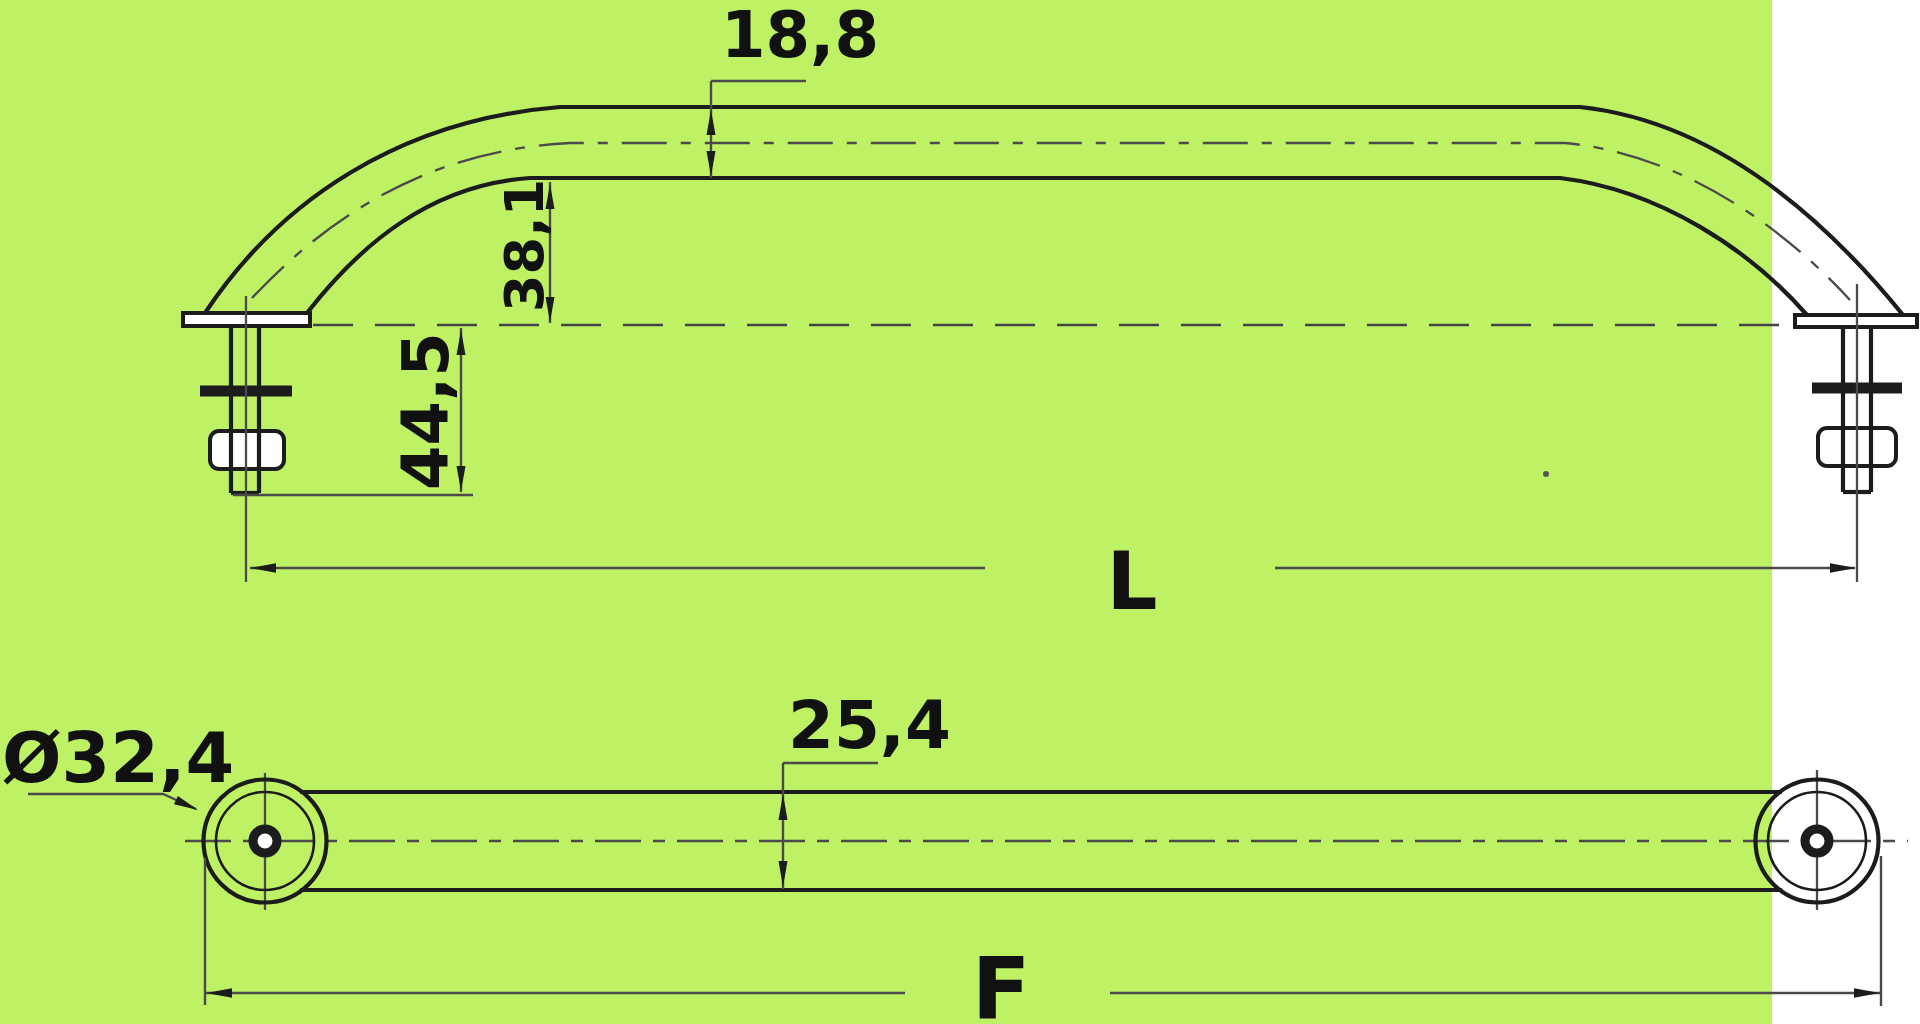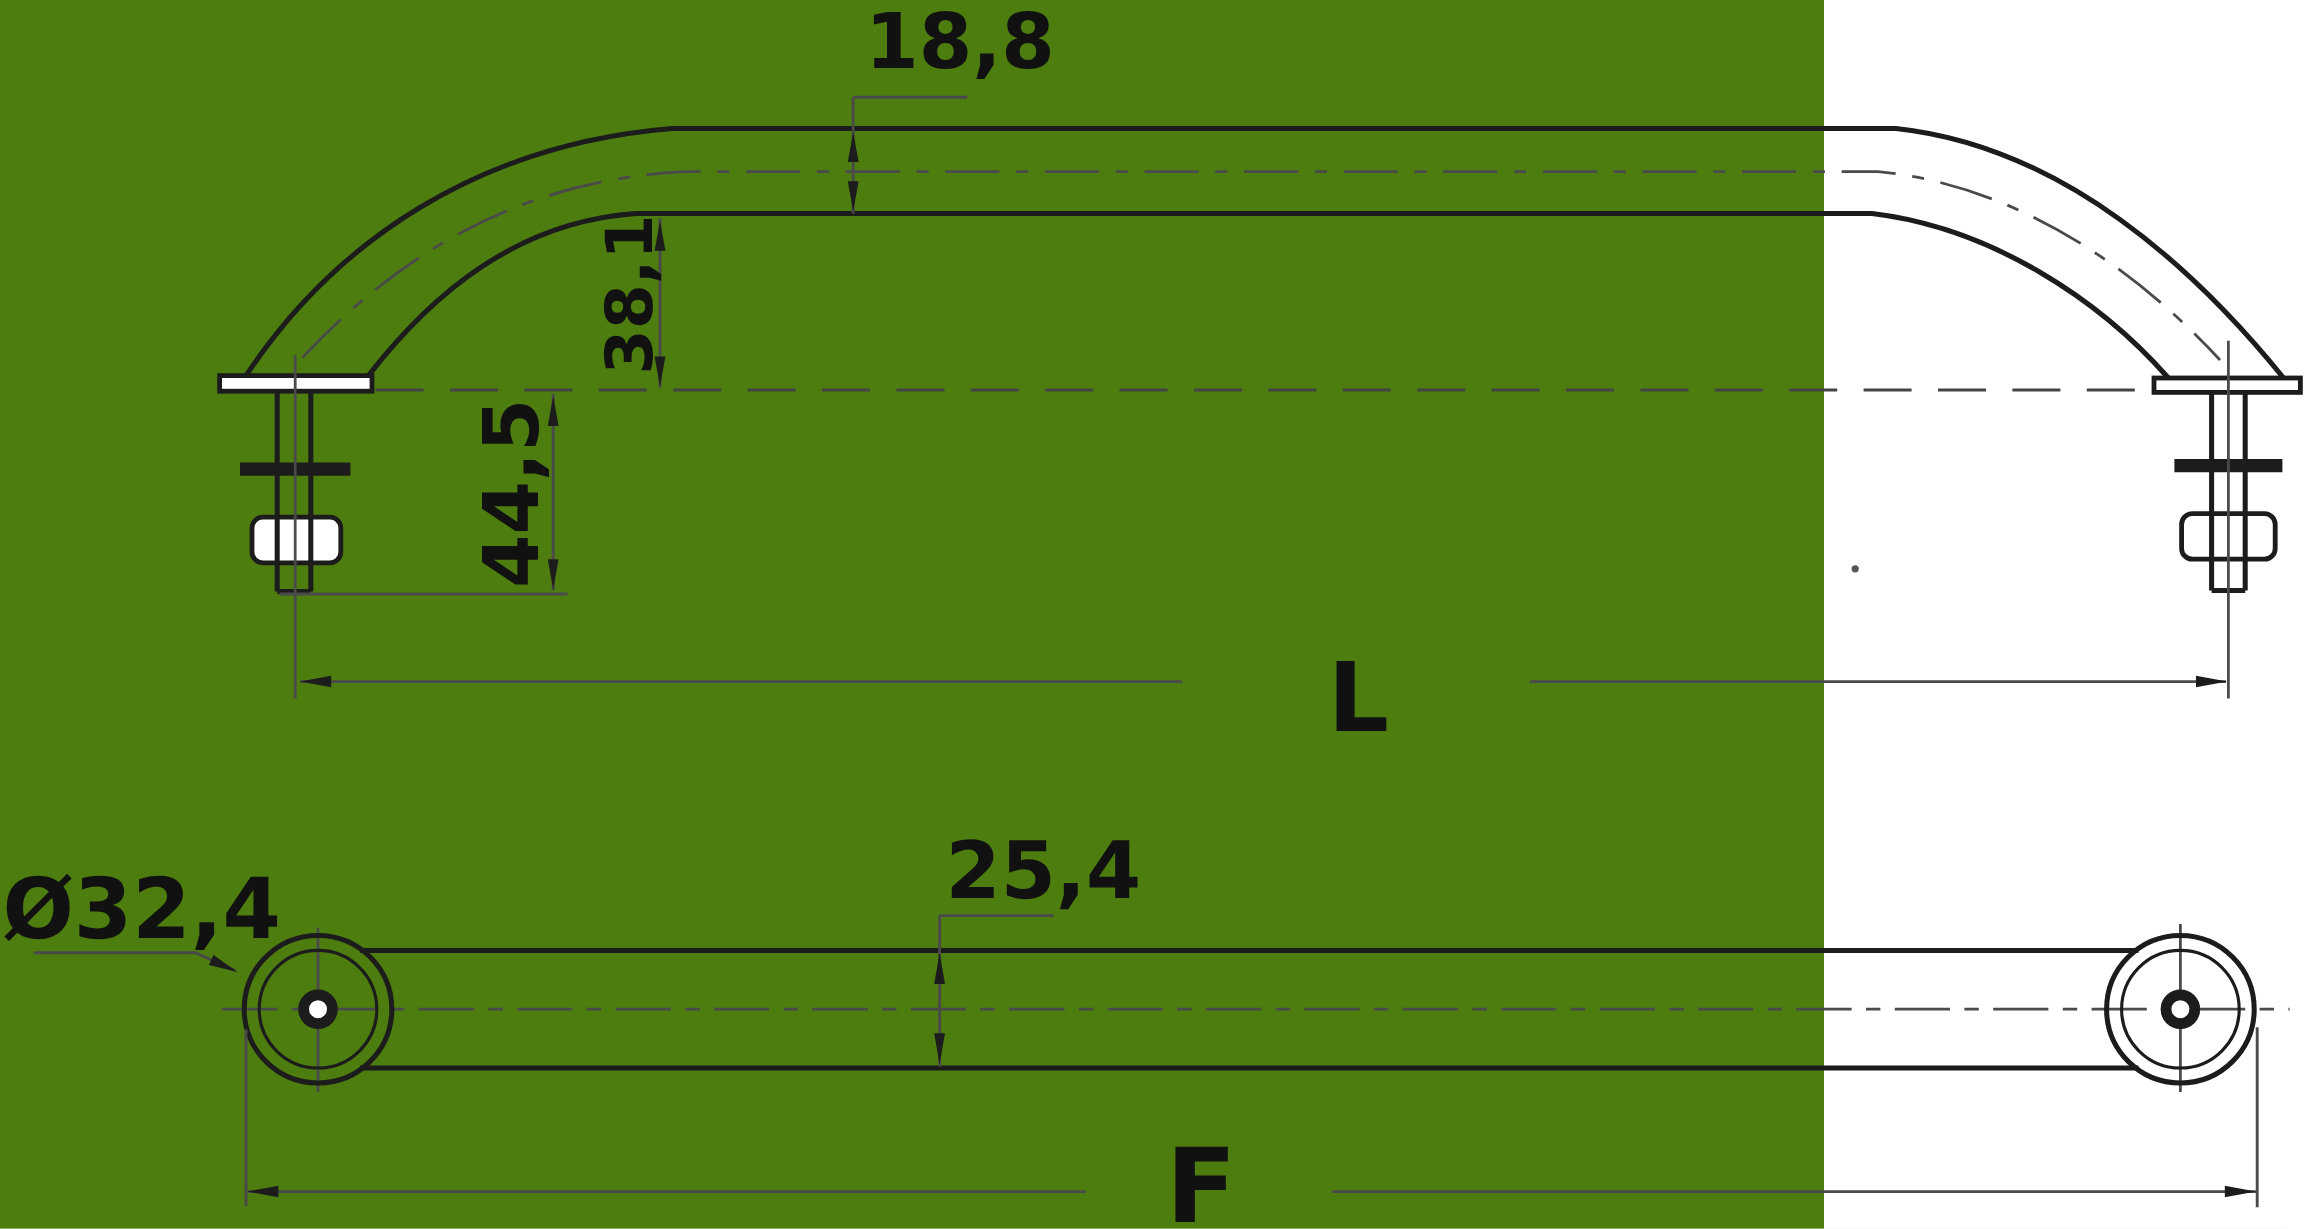--- a/index.html
+++ b/index.html
@@ -6,23 +6,23 @@
     margin: 0;
     padding: 0;
     width: 1920px;
     height: 1024px;
     background: #ffffff;
     overflow: hidden;
     font-family: "DejaVu Sans", sans-serif;
   }
   .drawing-wrap {
     position: relative;
-    width: 1520px;
+    width: 1772px;
     height: 1024px;
-    background: #4d7c0f;
+    background: #bef264;
   }
   svg { display: block; }
   .outline   { stroke: #1c1c1c; stroke-width: 4.2; fill: none; stroke-linecap: butt; }
   .outline-f { stroke: #1c1c1c; stroke-width: 4;   fill: #ffffff; }
   .thin      { stroke: #4a4a4a; stroke-width: 2.4; fill: none; }
   .center    { stroke: #4a4a4a; stroke-width: 2.3; fill: none; }
   .dashline  { stroke: #444444; stroke-width: 2.6; fill: none; }
   .thickbar  { stroke: #1c1c1c; stroke-width: 11;  fill: none; }
   .arrow     { fill: #1c1c1c; stroke: none; }
   .dim-text  {

